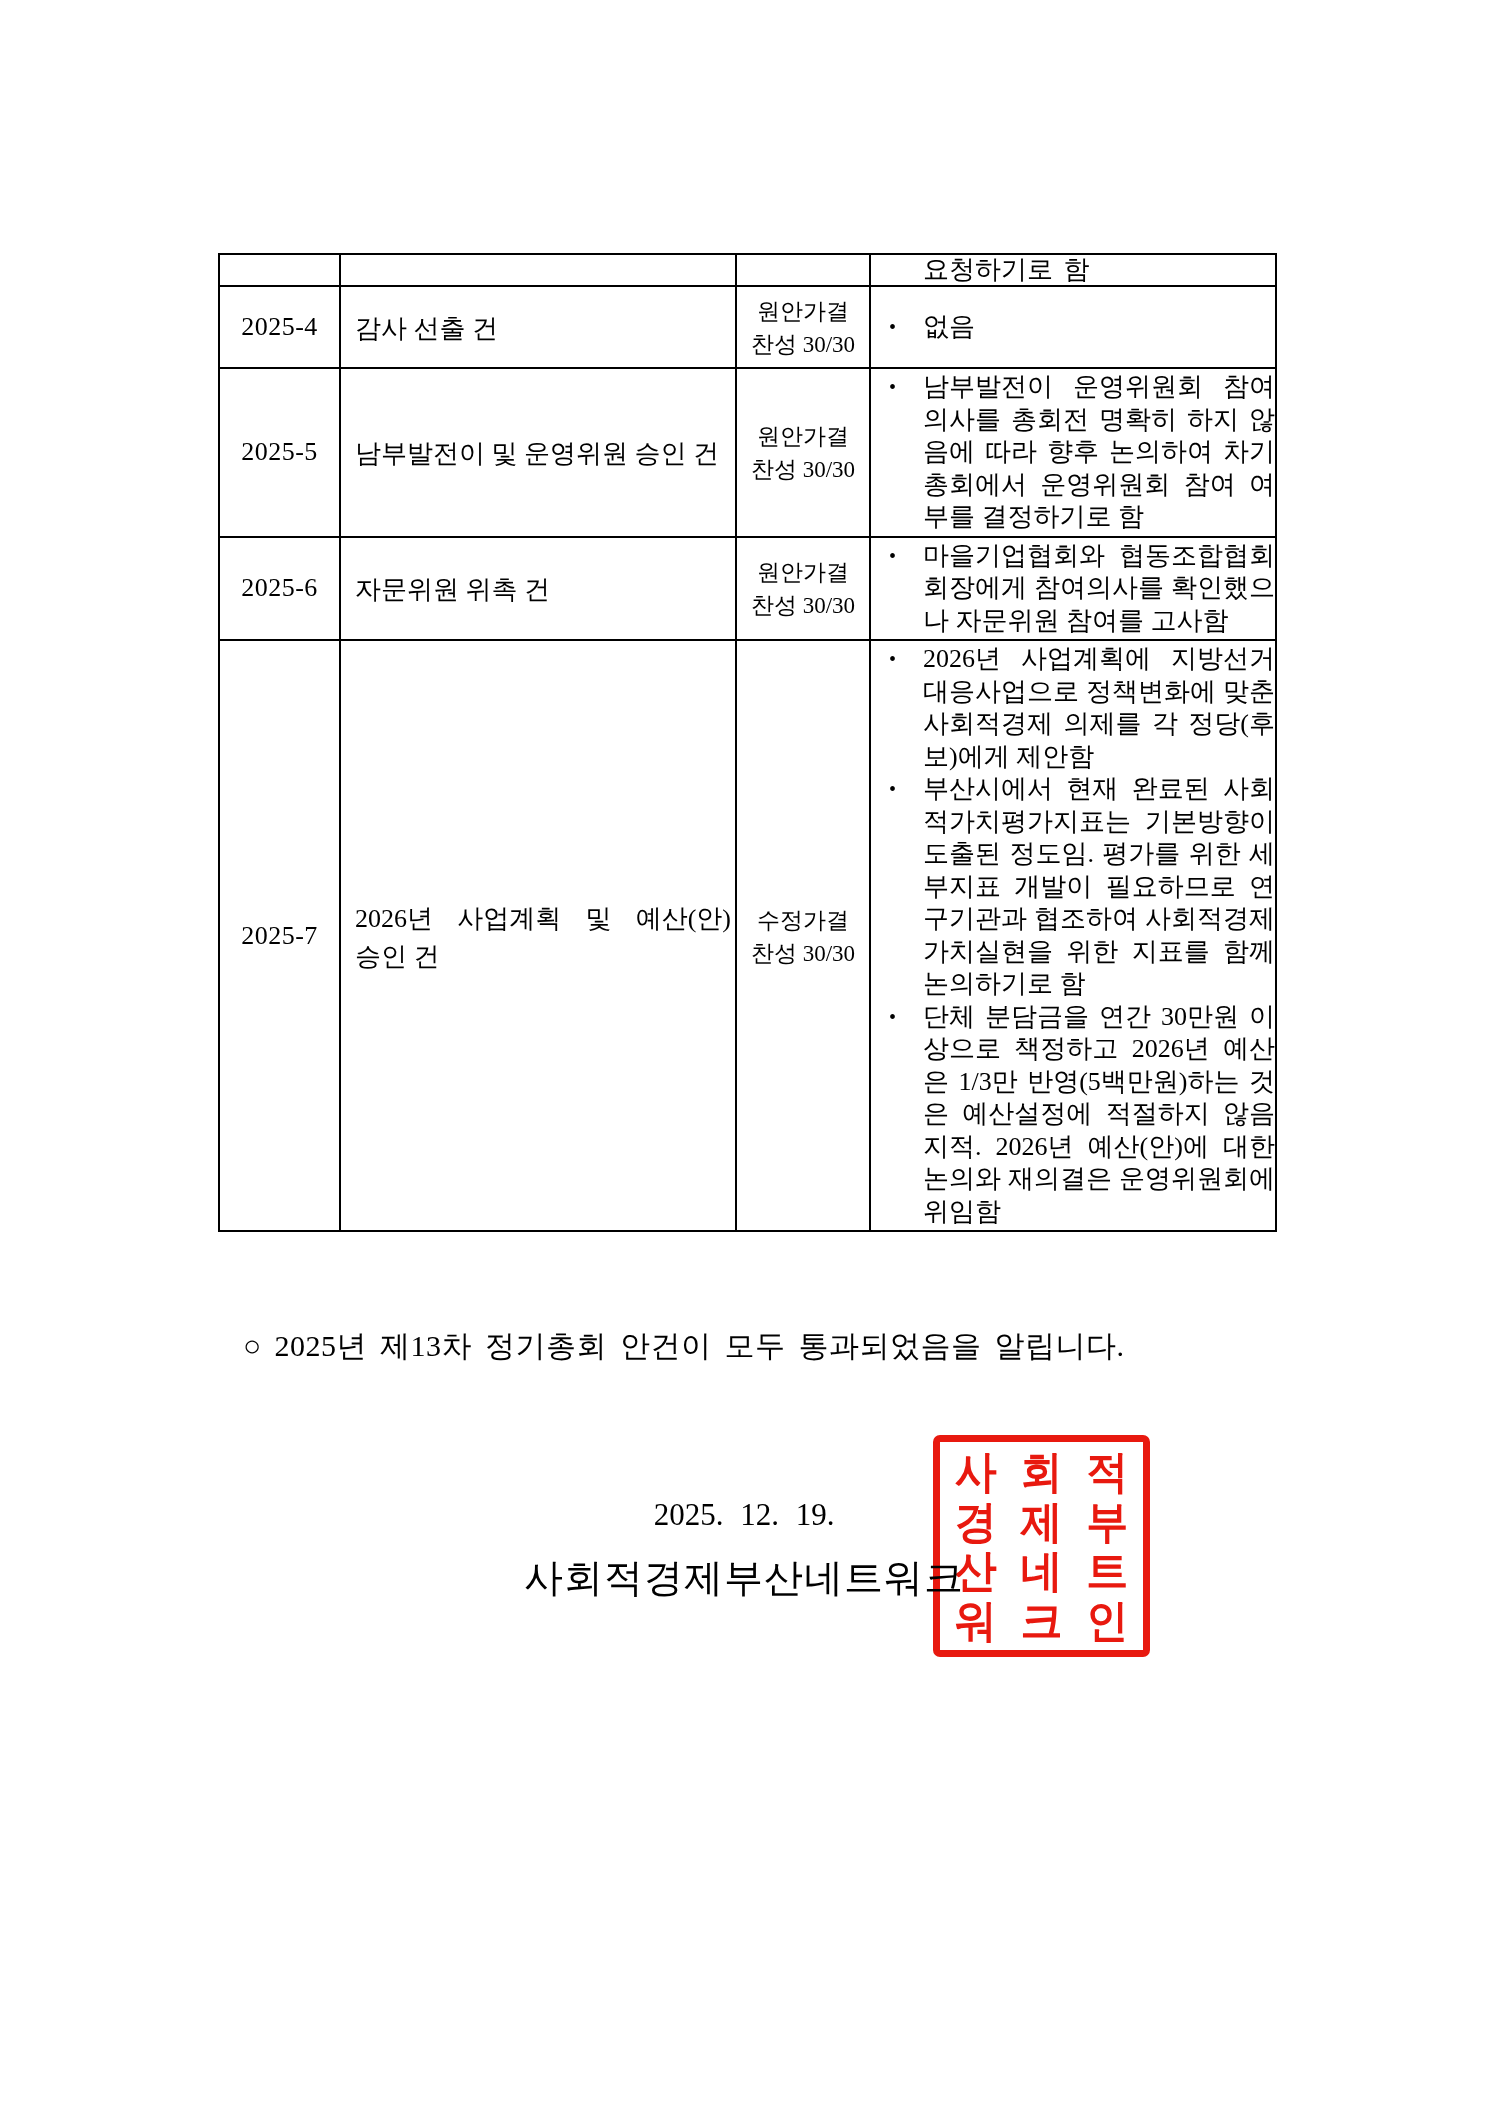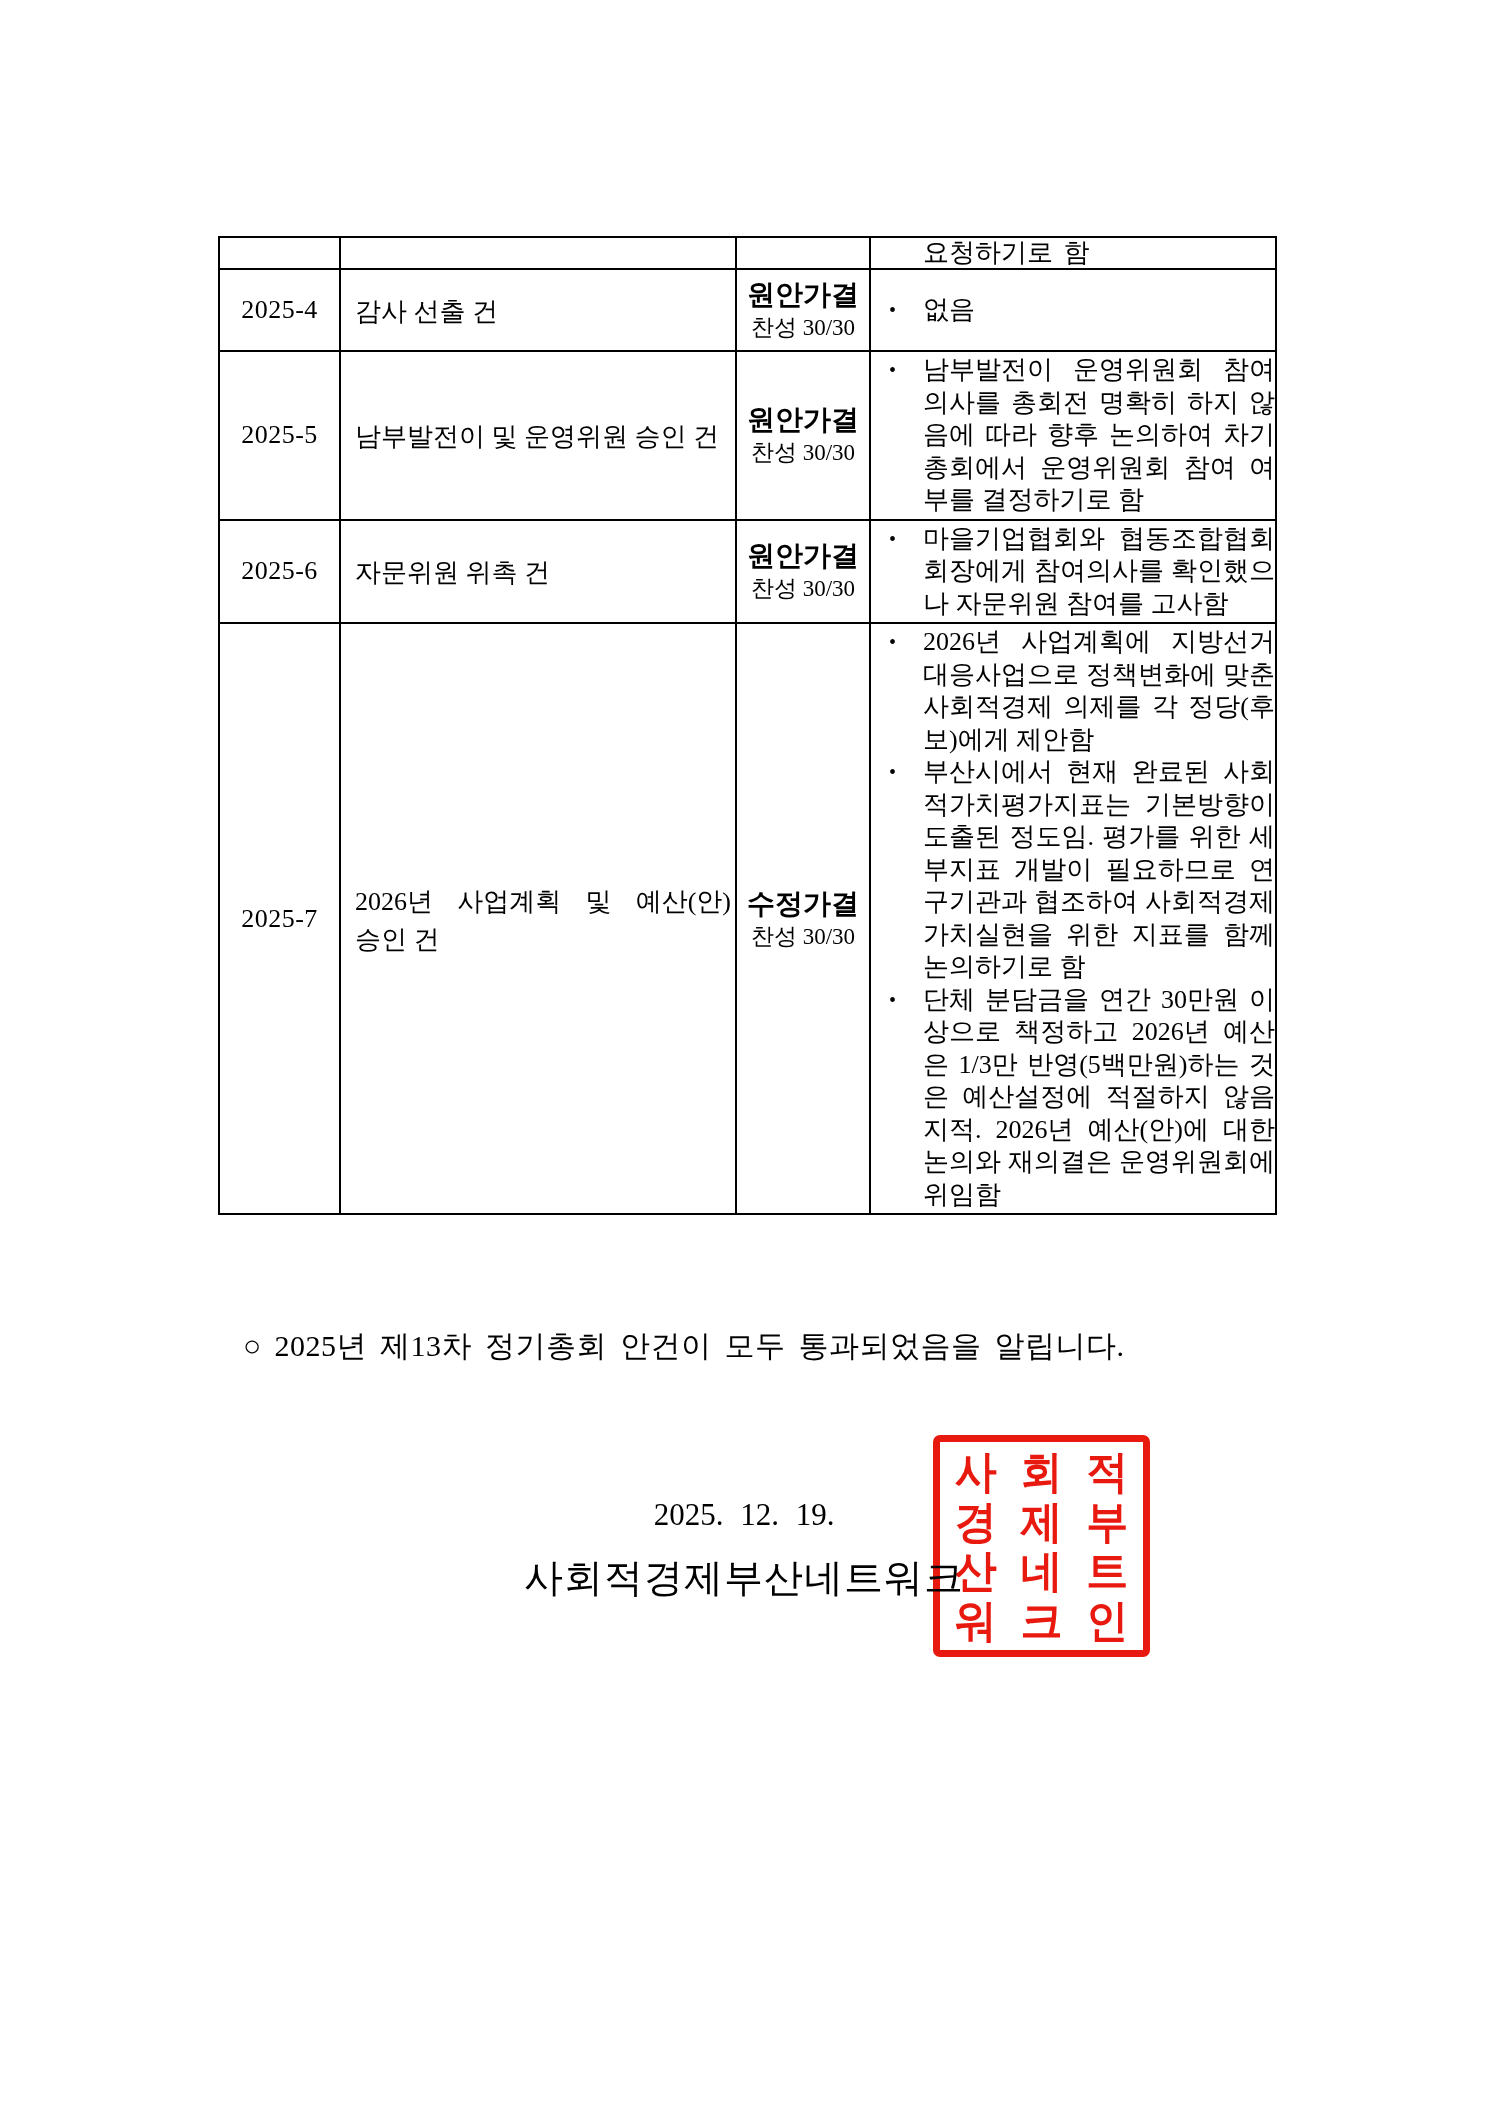--- a/index.html
+++ b/index.html
@@ -8,40 +8,40 @@
     position:relative;
     width:1488px; height:2105px;
     background:#ffffff;
     font-family:"Liberation Serif","DejaVu Serif",serif;
     color:#000;
     overflow:hidden;
   }
 
   
   table.agenda {
-    position:absolute; left:218px; top:236px;
+    position:absolute; left:218px; top:253px;
     width:1057px;
     border-collapse:collapse; table-layout:fixed;
     font-size:26px;
   }
   table.agenda td {
     border:2px solid #000;
     vertical-align:middle;
     overflow:hidden;
   }
   tr.r-cont  { height:30px;  }
   tr.r-a4    { height:82px;  }
   tr.r-a5    { height:162px; }
   tr.r-a6    { height:98px;  }
   tr.r-a7    { height:590px; }
 
   td.id-cell { text-align:center; letter-spacing:0.5px; }
   td.title-cell { padding:4px 4px 0 14px; line-height:38px; text-align:justify; word-break:keep-all; }
   td.decision-cell { text-align:center; padding:0 2px; }
-  .decision { font-weight:bold; font-size:28px; line-height:36px; }
+  .decision { font-weight:normal; font-size:23px; line-height:36px; }
   .vote     { font-size:23px; line-height:30px; }
 
   td.notes-cell { padding:2px 0; }
   .cont-note { padding-left:52px; line-height:26px; word-spacing:4px; }
   .note { display:flex; align-items:flex-start; padding-left:18px; }
   .note .dot { flex:0 0 34px; font-size:20px; line-height:32.5px; }
   .note .ntext {
     flex:1; 
     line-height:32.5px;
     text-align:justify; word-break:break-all;

